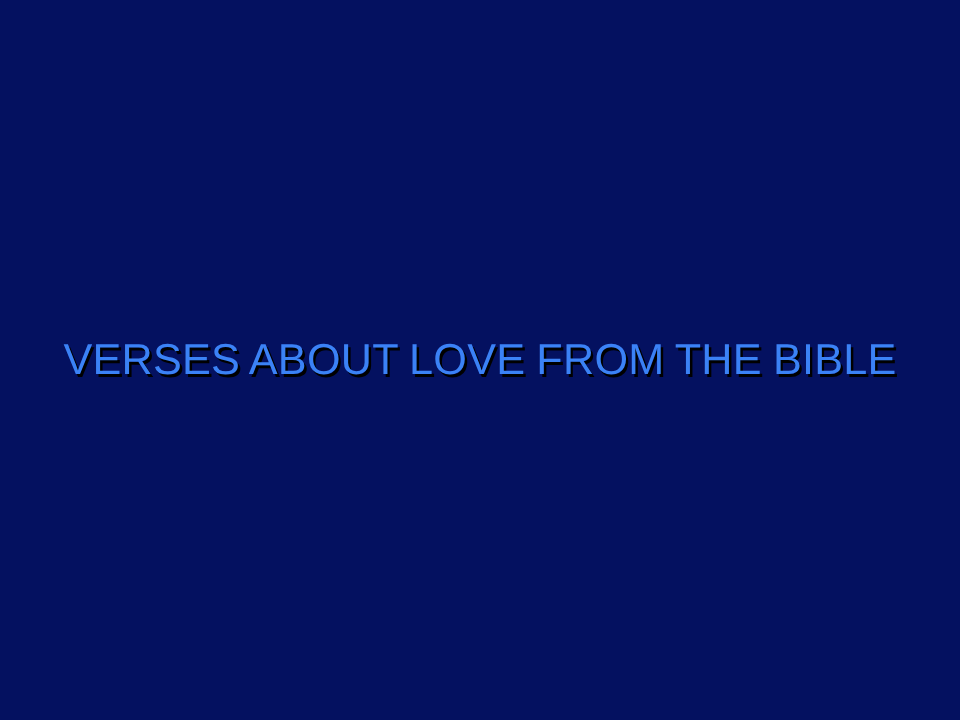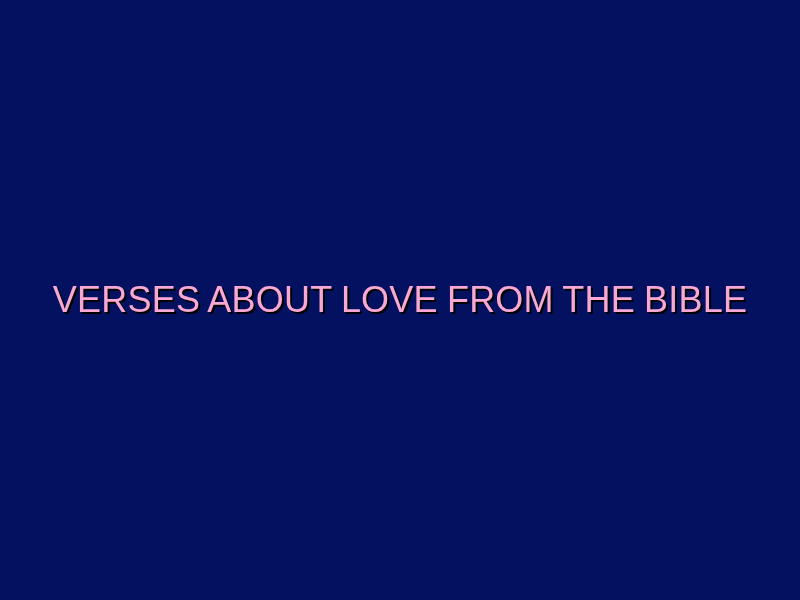--- a/index.html
+++ b/index.html
@@ -36,21 +36,21 @@
   #slide-title {
     display: block;
     margin: 0;
     padding: 0;
     font-family: "Liberation Sans", sans-serif;
     font-size: 36px;
     font-weight: 400;
     line-height: 1.05;
     letter-spacing: 0.2px;
     word-spacing: -1px;
-    color: #f9a8d4;
+    color: #3b82f6;
     text-transform: uppercase;
     white-space: nowrap;
     text-shadow: 2px 2px 0 #000000;
     text-align: center;
   }
 </style>
 </head>
 <body>
 
 <div id="slide-canvas">

